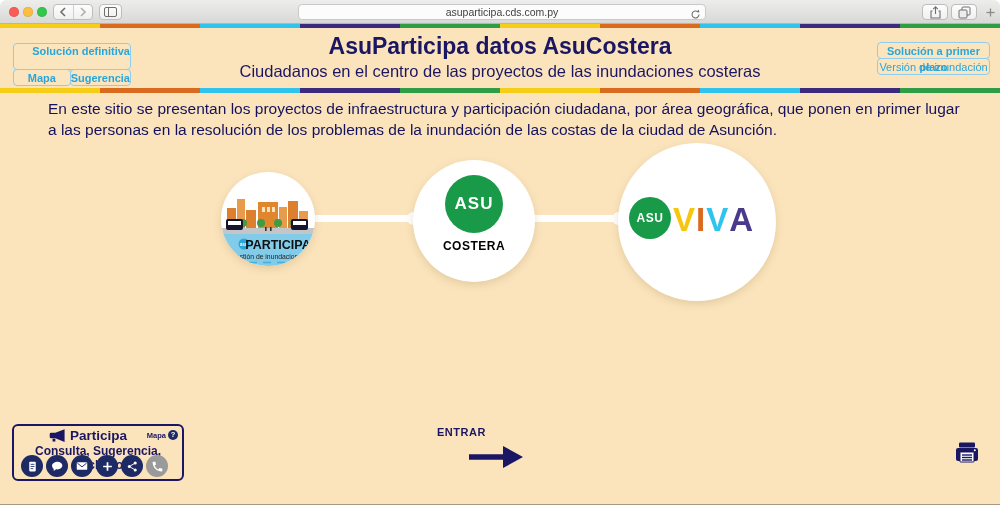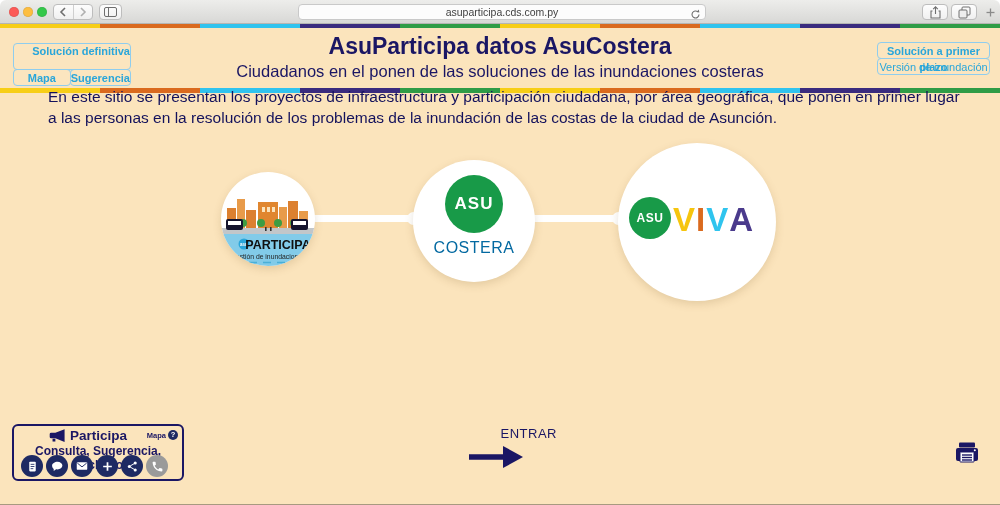--- a/index.html
+++ b/index.html
@@ -46,61 +46,61 @@
   .lrow .c1{width:58px;} .lrow .c2{flex:1;margin-left:-1px;}
   .rbox{left:877px;top:42px;width:113px;}
   .rbox .tcell{height:17px;line-height:16px;font-weight:bold;}
   .rbox .bcell{height:17px;line-height:16px;margin-top:-1px;font-weight:500;}
 
   .title{position:absolute;left:0;right:0;top:33px;text-align:center;
          font-size:23px;font-weight:bold;color:#1A1664;}
   .subtitle{position:absolute;left:0;right:0;top:62px;text-align:center;
             font-size:16.5px;color:#1A1664;}
 
-  .intro{position:absolute;left:48px;top:86px;width:912px;font-size:15.5px;
+  .intro{position:absolute;left:48px;top:98px;width:912px;font-size:15.5px;
          line-height:21px;color:#14125C;}
 
   
   .conn{position:absolute;top:215px;height:7px;background:#fff;border-radius:4px;}
   .conn.a{left:308px;width:112px;} .conn.b{left:528px;width:96px;}
   .nub{position:absolute;top:212px;width:13px;height:13px;background:#fff;border-radius:50%;}
   .nub.n1{left:407px;} .nub.n2{left:612px;}
   .circle{position:absolute;background:#fff;border-radius:50%;
           box-shadow:0 3px 9px rgba(120,90,40,.18);cursor:pointer;}
   .c1{left:221px;top:172px;width:94px;height:94px;overflow:hidden;}
   .c2{left:413px;top:160px;width:122px;height:122px;}
   .c3{left:618px;top:143px;width:158px;height:158px;}
   .asudisc{position:absolute;background:#189A48;border-radius:50%;color:#fff;
            font-weight:bold;text-align:center;}
   .c2 .asudisc{left:32px;top:15px;width:58px;height:58px;font-size:17px;line-height:58px;letter-spacing:1px;}
   .c3 .asudisc{left:11px;top:54px;width:42px;height:42px;font-size:12px;line-height:42px;letter-spacing:.5px;}
   .costera-word{position:absolute;left:0;right:0;top:79px;text-align:center;
-                font-size:16px;font-weight:normal;color:#0369a1;letter-spacing:.5px;}
+                font-size:12px;font-weight:bold;color:#000000;letter-spacing:.5px;}
   .viva{position:absolute;left:55px;top:58px;font-size:33px;font-weight:bold;
         letter-spacing:1px;display:flex;}
 
   
   .pbox{position:absolute;left:12px;top:424px;width:172px;height:57px;
         border:2.5px solid #1A1664;border-radius:6px;box-sizing:border-box;}
   .pbox-title{position:absolute;left:14px;top:2px;width:120px;display:flex;
               align-items:center;justify-content:center;gap:4px;
               color:#1A1664;font-size:13.5px;font-weight:bold;}
   .ayuda{position:absolute;right:4px;top:4px;display:flex;align-items:center;gap:2px;
          color:#1A1664;font-size:7.5px;font-weight:bold;}
   .qcirc{width:10px;height:10px;border-radius:50%;background:#1E2A63;color:#fff;
          font-size:7.5px;line-height:10px;text-align:center;font-weight:bold;}
   .pbox-sub{position:absolute;left:0;right:0;top:18px;text-align:center;
             color:#1A1664;font-size:12px;font-weight:bold;}
   .icorow{position:absolute;left:7px;top:29px;display:flex;gap:3px;}
   .pticon{width:22px;height:22px;border-radius:50%;display:flex;align-items:center;
           justify-content:center;cursor:pointer;}
 
   
-  .enter-label{position:absolute;left:437px;top:426px;width:120px;text-align:right;
-               font-size:13px;font-weight:normal;letter-spacing:.5px;color:#1A1664;cursor:pointer;}
+  .enter-label{position:absolute;left:437px;top:426px;width:120px;text-align:left;
+               font-size:11px;font-weight:bold;letter-spacing:.5px;color:#1A1664;cursor:pointer;}
   .enter-arrow{position:absolute;left:467px;top:444px;cursor:pointer;}
   .printer{position:absolute;left:952px;top:442px;cursor:pointer;}
   .footer{position:absolute;left:0;right:0;top:486px;text-align:center;
           font-size:11px;font-weight:bold;color:#1A1664;}
 </style>
 </head>
 <body>
 
 <div id="app">
 
@@ -189,21 +189,21 @@
 
   <div class="hbox lbox">
     <div class="cell tcell">Solución definitiva</div>
     <div class="lrow">
       <div class="cell c1">Mapa</div>
       <div class="cell c2">Sugerencia</div>
     </div>
   </div>
 
   <div class="title">AsuParticipa datos AsuCostera</div>
-  <div class="subtitle">Ciudadanos en el ponen de las soluciones de las inundaciones costeras</div>
+  <div class="subtitle">Ciudadanos en el centro de las proyectos de las inundaciones costeras</div>
 
   <div class="hbox rbox">
     <div class="cell tcell">Solución a primer plazo</div>
     <div class="cell bcell">Versión de inundación</div>
   </div>
 
   <div class="intro">En este sitio se presentan los proyectos de infraestructura y participación ciudadana, por área geográfica, que ponen en primer lugar a las personas en la resolución de los problemas de la inundación de las costas de la ciudad de Asunción.</div>
 
   <div class="conn a"></div>
   <div class="conn b"></div>

